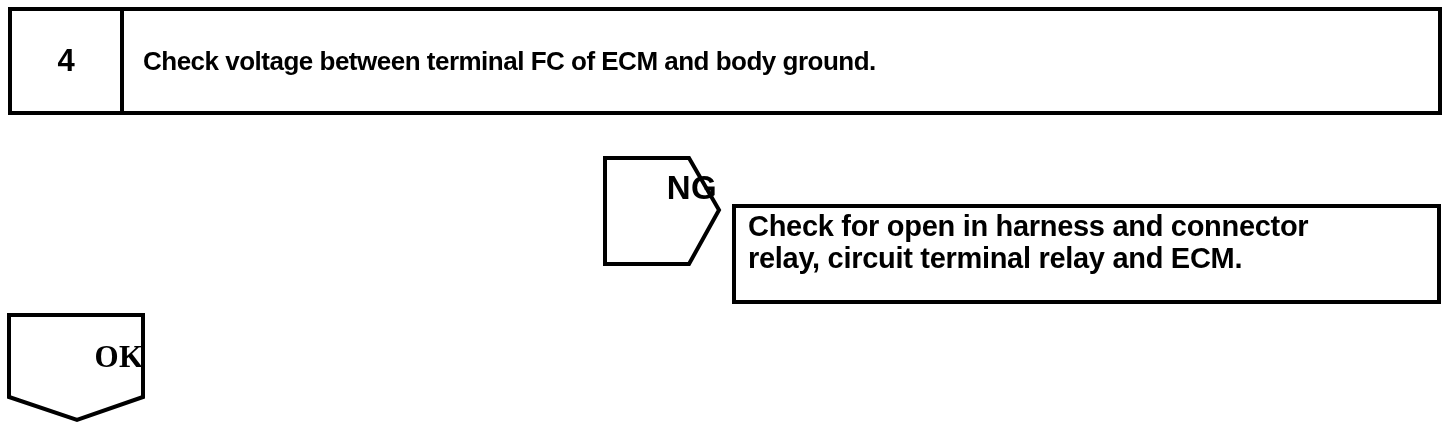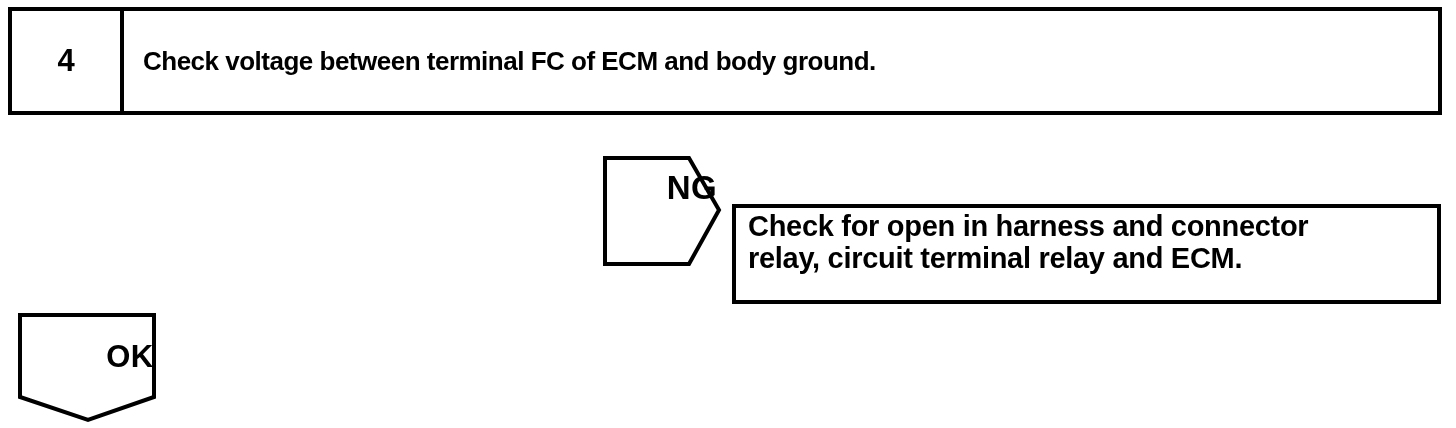--- a/index.html
+++ b/index.html
@@ -53,21 +53,21 @@
     position: absolute;
     text-align: center;
     margin-left: 44px;
   }
   .ng-connector { left: 603px; top: 156px; width: 120px; height: 110px; }
   .ng-connector .label {
     left: 0; top: 13px; width: 90px;
     font-size: 33px;
     letter-spacing: 0.5px;
   }
-  .ok-connector { left: 18px; top: 313px; width: 140px; height: 110px; }
+  .ok-connector { left: 7px; top: 313px; width: 140px; height: 110px; font-family: Liberation Serif, serif; }
   .ok-connector .label {
     left: 0; top: 26px; width: 136px;
     font-size: 31px;
     letter-spacing: 0.5px;
   }
 
   
   .ng-box {
     position: absolute;
     left: 732px; top: 160px;

